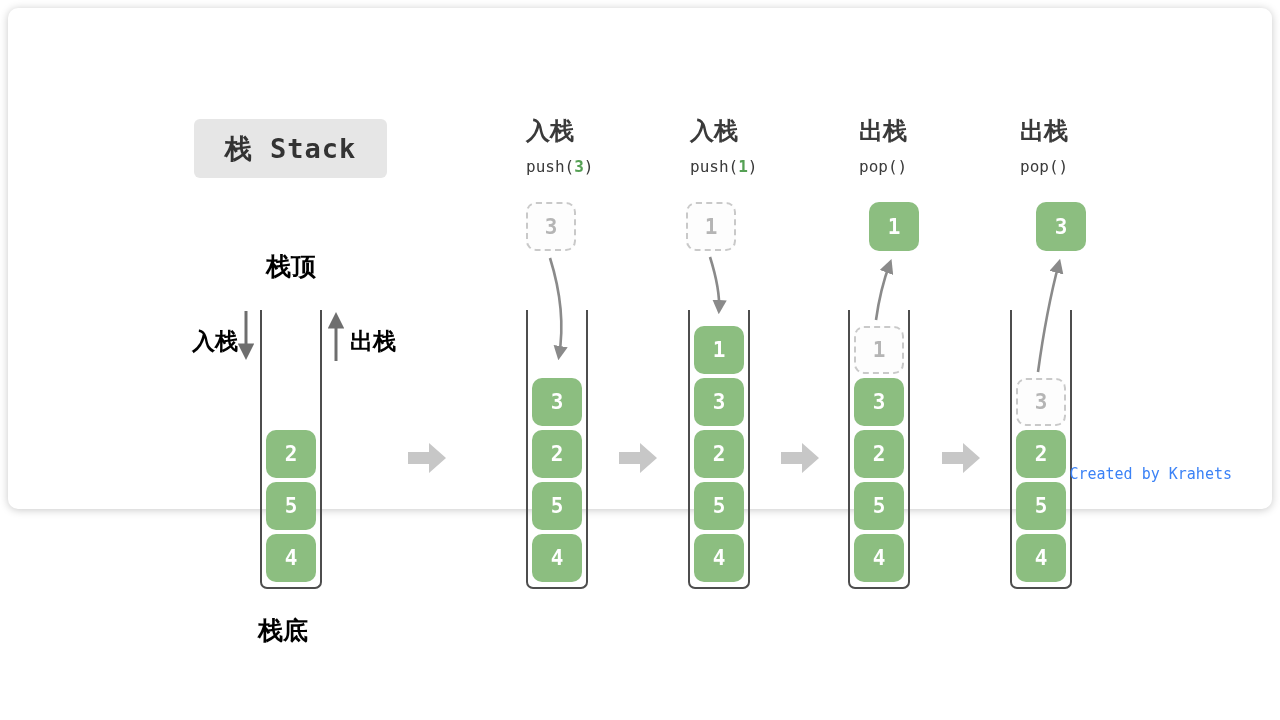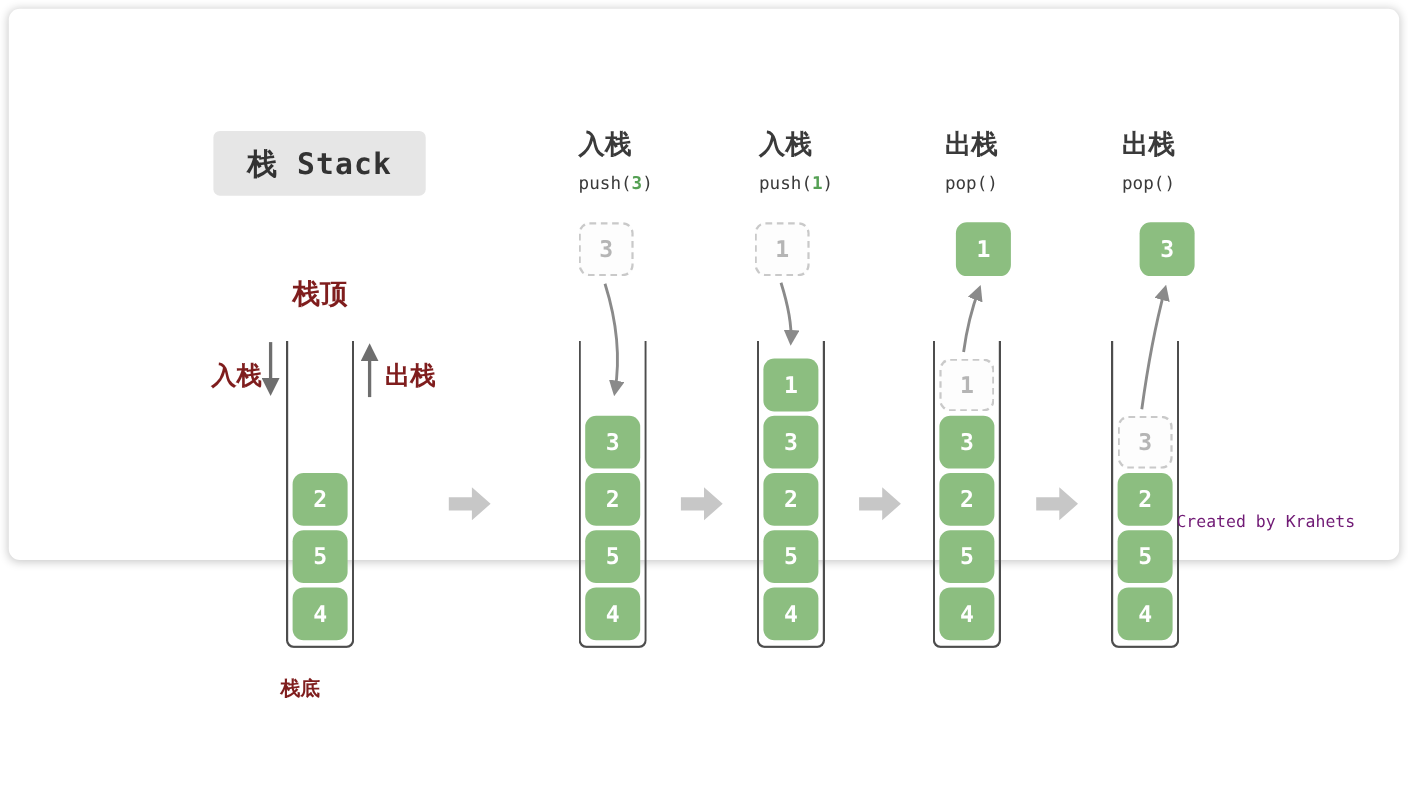--- a/index.html
+++ b/index.html
@@ -39,31 +39,31 @@
   .t-slot1 { top:172px; } .t-slot0 { top:224px; }
 
   .fbox { position:absolute; top:194px; width:50px; height:49px; left:0; box-sizing:border-box;
           border-radius:10px; display:flex; align-items:center; justify-content:center;
           font-family:"DejaVu Sans Mono","Liberation Mono",monospace;
           font-size:21px; font-weight:bold; }
   .fbox.dashed { background:#fdfdfd; border:2px dashed #c9c9c9; color:#b5b5b5; }
   .fbox.solid  { background:#8cbe80; color:#ffffff; }
   .fb-c2 { left:518px; } .fb-c3 { left:678px; } .fb-c4 { left:861px; } .fb-c5 { left:1028px; }
 
-  .side-lbl { position:absolute; color:#7f1d1d; font-weight:bold; }
+  .side-lbl { position:absolute; color:#000000; font-weight:bold; }
   .top-lbl    { left:252px; top:242px; width:62px; text-align:center; font-size:25px; }
-  .bottom-lbl { left:234px; top:606px; width:62px; text-align:center; font-size:18px; }
+  .bottom-lbl { left:244px; top:606px; width:62px; text-align:center; font-size:25px; }
   .push-lbl   { left:184px; top:318px; font-size:23px; }
   .pop-lbl    { left:342px; top:318px; font-size:23px; }
 
   .overlay { position:absolute; left:0; top:0; width:1280px; height:720px; pointer-events:none; }
 
   .watermark { position:absolute; right:40px; bottom:26px;
                font-family:"DejaVu Sans Mono","Liberation Mono",monospace;
-               font-size:15px; color:#701a75; }
+               font-size:15px; color:#3b82f6; }
 </style>
 </head>
 <body>
 
 <div class="card">
 
   <div class="title-box">栈 Stack</div>
 
   <div class="col-header hdr-c2">
     <div class="op">入栈</div>

